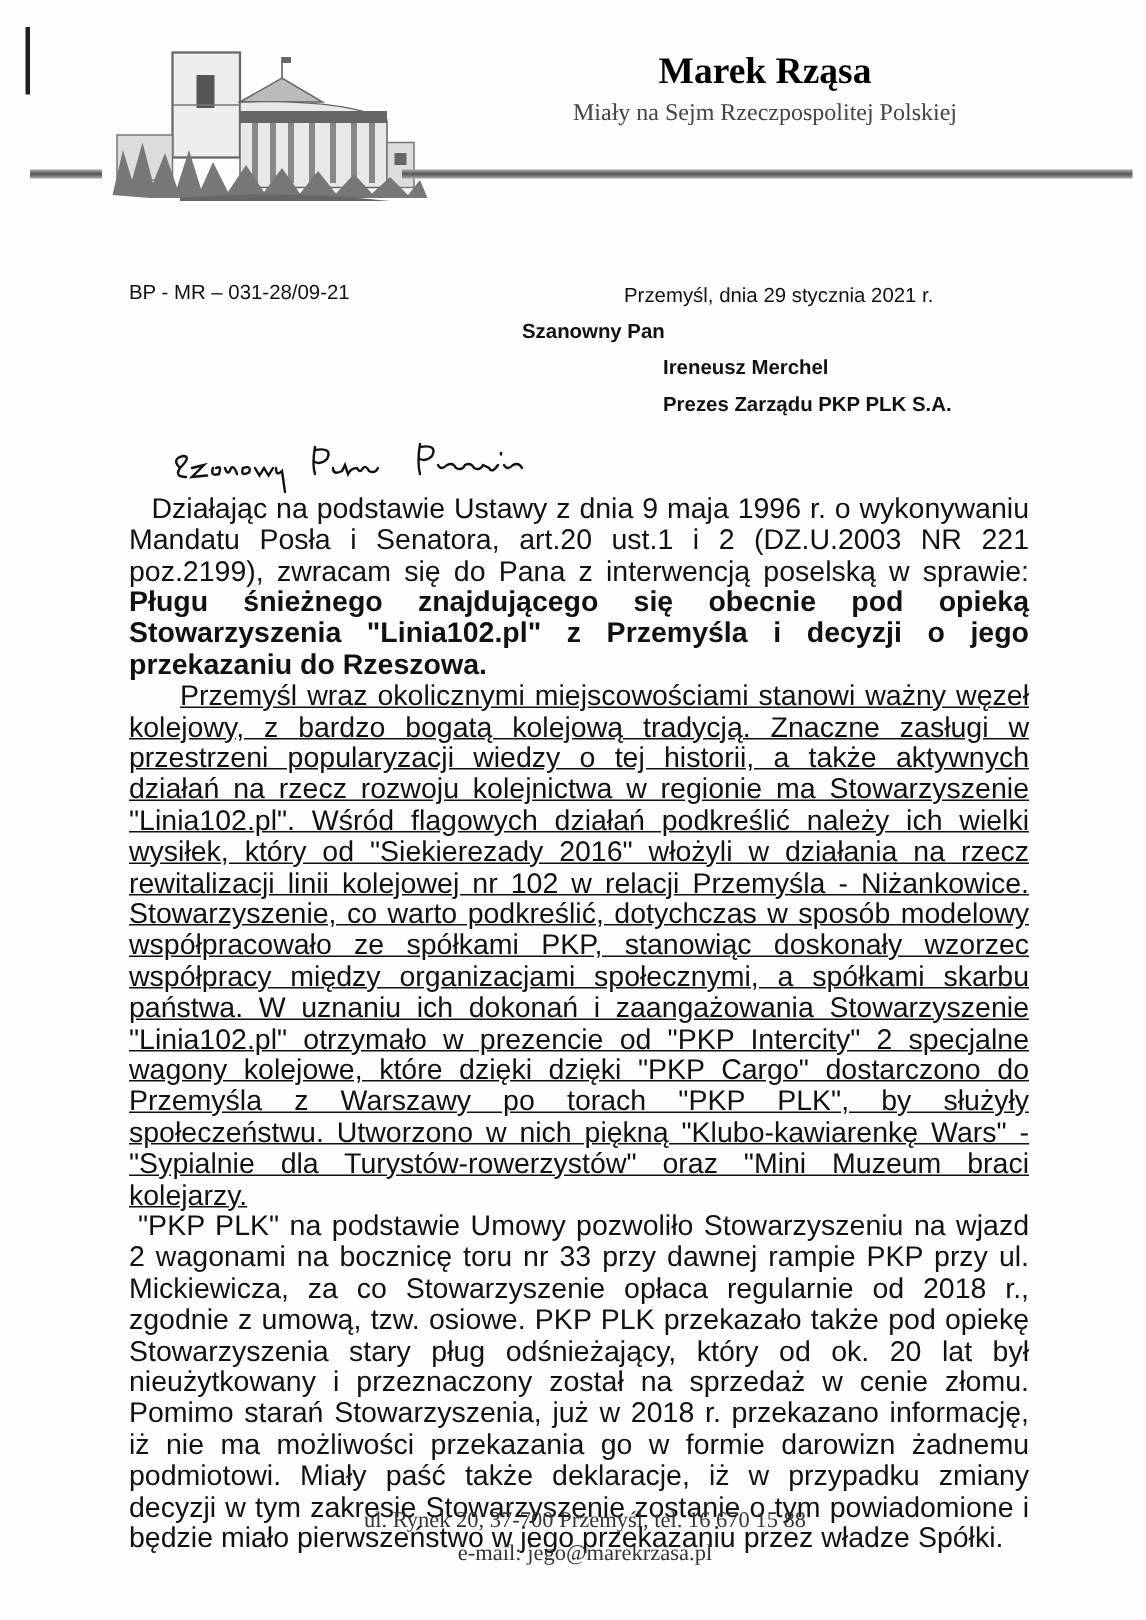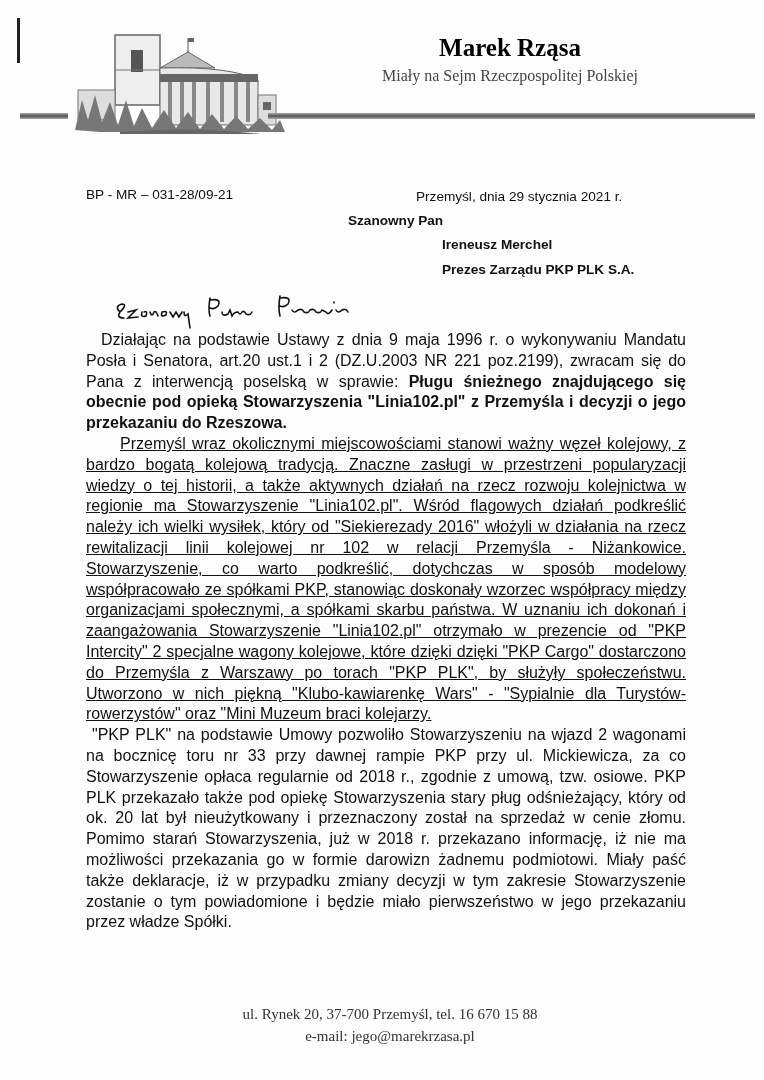--- a/index.html
+++ b/index.html
@@ -24,21 +24,21 @@
 
   .date { position: absolute; left: 416px; top: 157px; margin-top: 32px; }
   .ref { position: absolute; left: 86px; top: 187px; }
   .salutation { position: absolute; left: 348px; top: 213px; font-weight: bold; }
   .recipient-name { position: absolute; left: 442px; top: 237px; font-weight: bold; }
   .recipient-role { position: absolute; left: 442px; top: 262px; font-weight: bold; }
 
   .handwritten { position: absolute; left: 110px; top: 290px; width: 280px; height: 40px; }
 
   .body { position: absolute; left: 86px; top: 330px; width: 600px; line-height: 20.8px;
-    text-align: justify; font-family: "Liberation Sans", sans-serif; font-size: 16px; }
+    text-align: justify; font-family: "Liberation Sans", sans-serif; font-size: 19px; }
   .body p { margin: 0; }
   .p1 { text-indent: 15px; }
   .p2 { text-indent: 34px; text-decoration: underline; }
   .p3 { text-indent: 6px; }
   .body b { font-weight: bold; }
 
   .footer-title { position: absolute; left: 180px; top: 970px; width: 420px; text-align: center;
     font-family: "Liberation Serif", serif; font-size: 28px; color: #333; }
   .footer-addr { position: absolute; left: 180px; top: 1006px; width: 420px; text-align: center;
     font-family: "Liberation Serif", serif; font-size: 15px; color: #333; }

